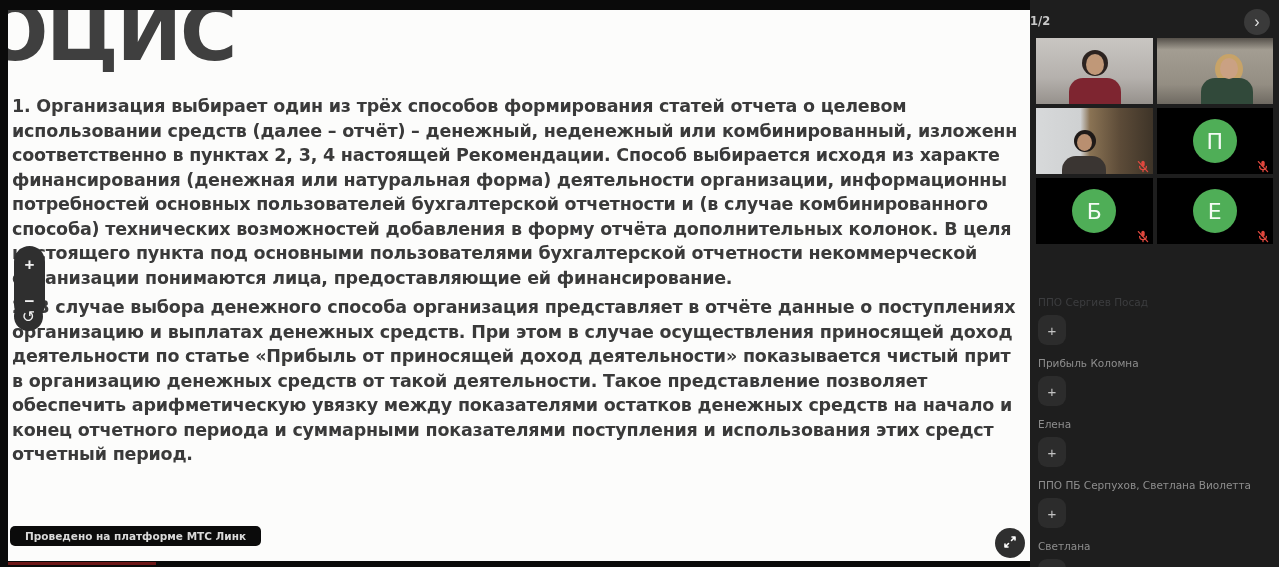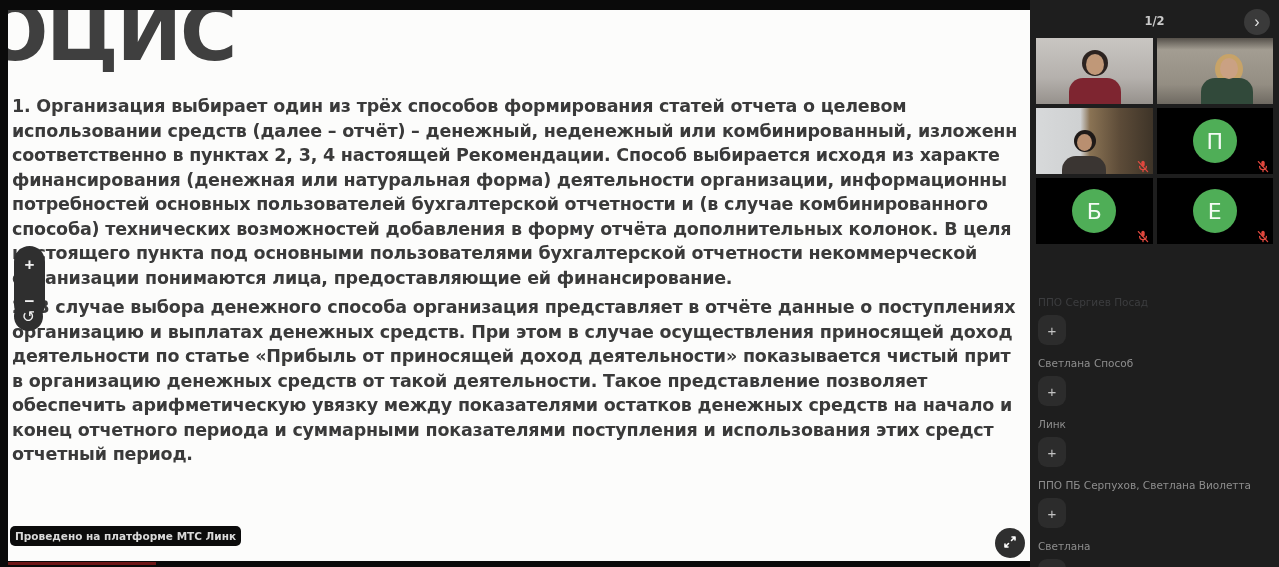--- a/index.html
+++ b/index.html
@@ -23,28 +23,28 @@
              border-radius:16px;display:flex;flex-direction:column;overflow:hidden;}
   .zoom-pill button{flex:1;border:none;background:transparent;color:#f0f0f0;font-size:17px;
              font-weight:700;cursor:pointer;padding:0;line-height:1;}
   .reset-btn{position:absolute;left:6px;top:292px;width:29px;height:29px;border:none;
              border-radius:50%;background:#2f2f2f;color:#f0f0f0;font-size:16px;
              display:flex;align-items:center;justify-content:center;cursor:pointer;padding:0;}
   .expand-btn{position:absolute;left:987px;top:518px;width:30px;height:30px;border:none;
              border-radius:50%;background:#2f2f2f;display:flex;align-items:center;
              justify-content:center;cursor:pointer;padding:0;}
   .badge{position:absolute;left:2px;top:516px;background:#0b0b0b;color:#dadada;
-         font-size:10.5px;font-weight:700;padding:4px 5px;border-radius:5px;white-space:nowrap;}
+         font-size:10.5px;font-weight:700;padding:4px 15px;border-radius:5px;white-space:nowrap;}
 
   .progress-red{position:absolute;left:8px;top:562px;width:148px;height:3px;background:#6d1717;}
 
   
   .sidebar{position:absolute;left:1030px;top:0;width:249px;height:567px;background:#1e1e1e;}
   .sb-header{position:relative;height:38px;}
-  .pagination{position:absolute;left:0;right:0;top:14px;text-align:center;
+  .pagination{position:absolute;left:0;right:0;top:14px;
               color:#c9c9c9;font-size:11.5px;font-weight:700;}
   .next-btn{position:absolute;right:9px;top:9px;width:26px;height:26px;border:none;
             border-radius:50%;background:#3a3a3a;color:#e4e4e4;font-size:16px;line-height:1;
             display:flex;align-items:center;justify-content:center;cursor:pointer;padding:0;}
   .tiles{position:absolute;left:6px;top:38px;width:237px;display:grid;
          grid-template-columns:1fr 1fr;gap:4px;}
   .tile{position:relative;height:66px;background:#000;overflow:hidden;cursor:pointer;}
   .avatar-circle{position:absolute;left:50%;top:50%;transform:translate(-50%,-50%);
          width:44px;height:44px;border-radius:50%;background:#4fae57;color:#f4fbf4;
          font-size:22px;font-weight:400;display:flex;align-items:center;justify-content:center;}
@@ -204,25 +204,25 @@
               </g>
             </svg></span>
         </div>
       </div>
     <div class="plist" id="plist">
         <div class="p-item">
           <div class="p-name dim">ППО Сергиев Посад</div>
           <button class="plus-btn">+</button>
         </div>
         <div class="p-item">
-          <div class="p-name">Светлана Способ</div>
-          <button class="plus-btn">+</button>
-        </div>
-        <div class="p-item">
-          <div class="p-name">Линк</div>
+          <div class="p-name">Прибыль Коломна</div>
+          <button class="plus-btn">+</button>
+        </div>
+        <div class="p-item">
+          <div class="p-name">Елена</div>
           <button class="plus-btn">+</button>
         </div>
         <div class="p-item">
           <div class="p-name">ППО ПБ Серпухов, Светлана Виолетта</div>
           <button class="plus-btn">+</button>
         </div>
         <div class="p-item">
           <div class="p-name">Светлана</div>
           <button class="plus-btn">+</button>
         </div>

